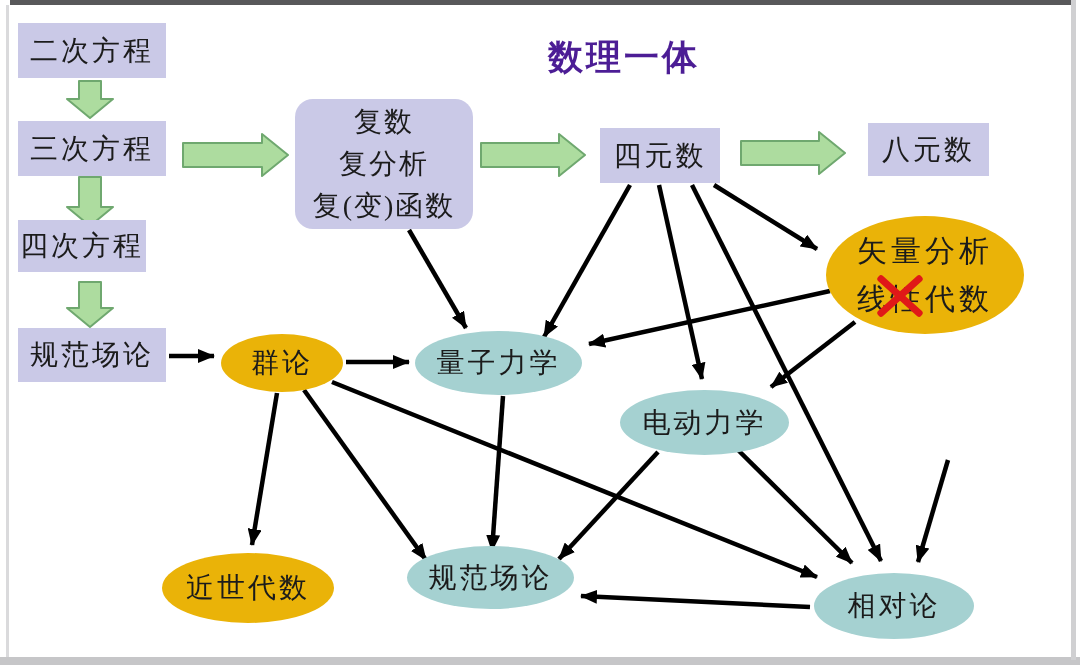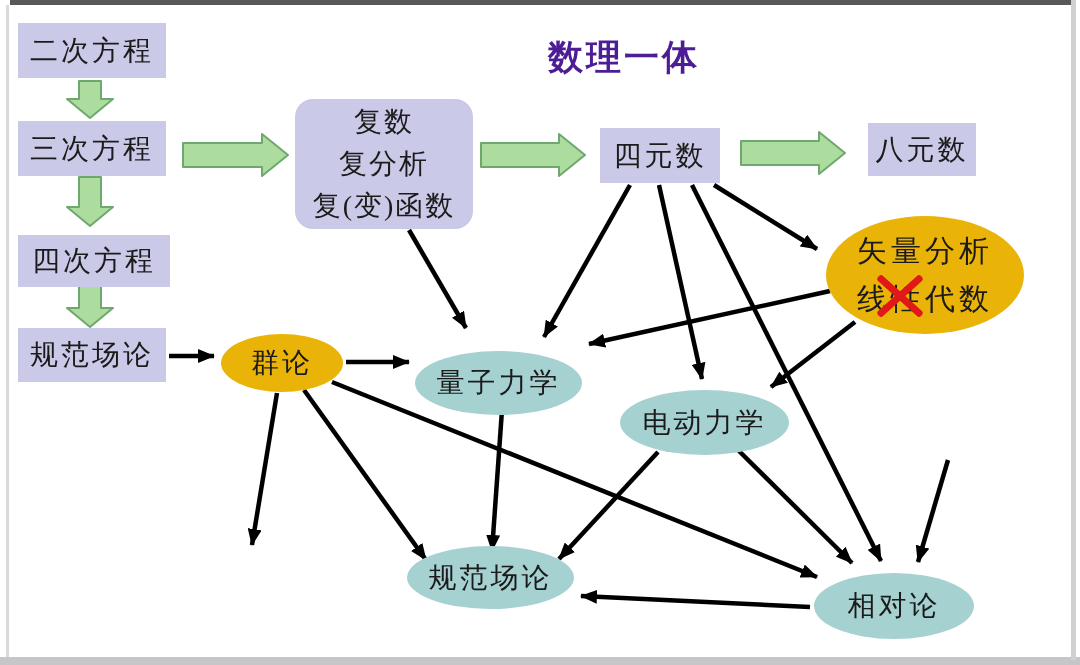--- a/index.html
+++ b/index.html
@@ -82,47 +82,50 @@
   </svg>
 
   <div class="title">数理一体</div>
 
   <div class="node box" style="left:18px;top:23px;width:148px;height:55px">
     <span>二次方程</span>
   </div>
   <div class="node box" style="left:18px;top:121px;width:148px;height:55px">
     <span>三次方程</span>
   </div>
-  <div class="node box" style="left:18px;top:235px;width:152px;height:52px">
+  <div class="node box" style="left:18px;top:220px;width:128px;height:52px">
     <span>四次方程</span>
   </div>
   <div class="node box" style="left:18px;top:328px;width:148px;height:54px">
     <span>规范场论</span>
   </div>
   <div class="node box multiline" style="left:295px;top:99px;width:178px;height:130px">
     <span>复数</span>
     <span>复分析</span>
     <span>复(变)函数</span>
   </div>
   <div class="node box" style="left:600px;top:128px;width:120px;height:55px">
     <span>四元数</span>
   </div>
-  <div class="node box" style="left:868px;top:123px;width:108px;height:53px">
+  <div class="node box" style="left:868px;top:123px;width:121px;height:53px">
     <span>八元数</span>
   </div>
 
   <div class="node ellipse orange" style="left:221px;top:334px;width:122px;height:58px">
     <span class="e-label">群论</span>
   </div>
   <div class="node ellipse orange big-e" style="left:826px;top:216px;width:198px;height:118px">
     <span class="e-label">矢量分析</span>
     <span class="e-label">线性代数</span>
   </div>
+  <div class="node ellipse orange" style="left:162px;top:553px;width:172px;height:70px">
+    <span class="e-label">近世代数</span>
+  </div>
 
-  <div class="node ellipse teal" style="left:415px;top:351px;width:167px;height:64px">
+  <div class="node ellipse teal" style="left:415px;top:331px;width:167px;height:64px">
     <span class="e-label">量子力学</span>
   </div>
   <div class="node ellipse teal" style="left:620px;top:390px;width:169px;height:65px">
     <span class="e-label">电动力学</span>
   </div>
   <div class="node ellipse teal" style="left:407px;top:546px;width:167px;height:63px">
     <span class="e-label">规范场论</span>
   </div>
   <div class="node ellipse teal" style="left:814px;top:573px;width:160px;height:66px">
     <span class="e-label">相对论</span>

